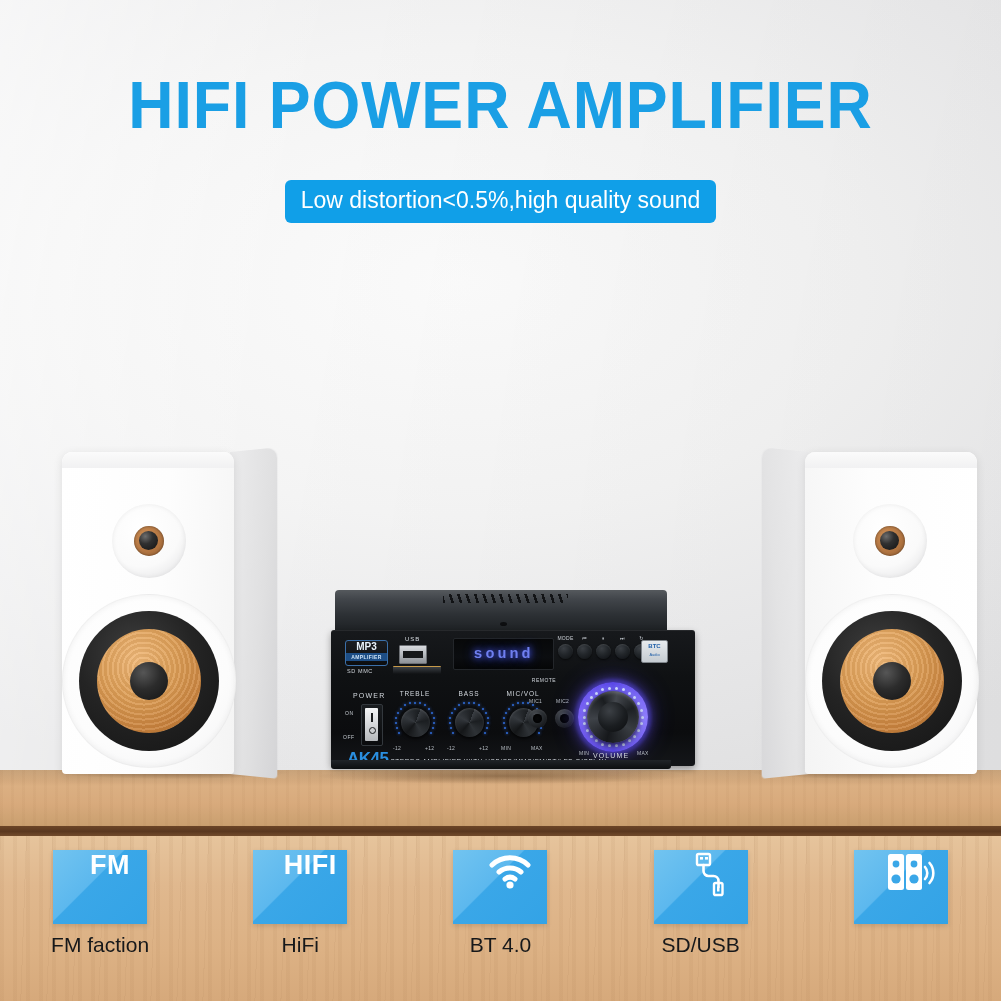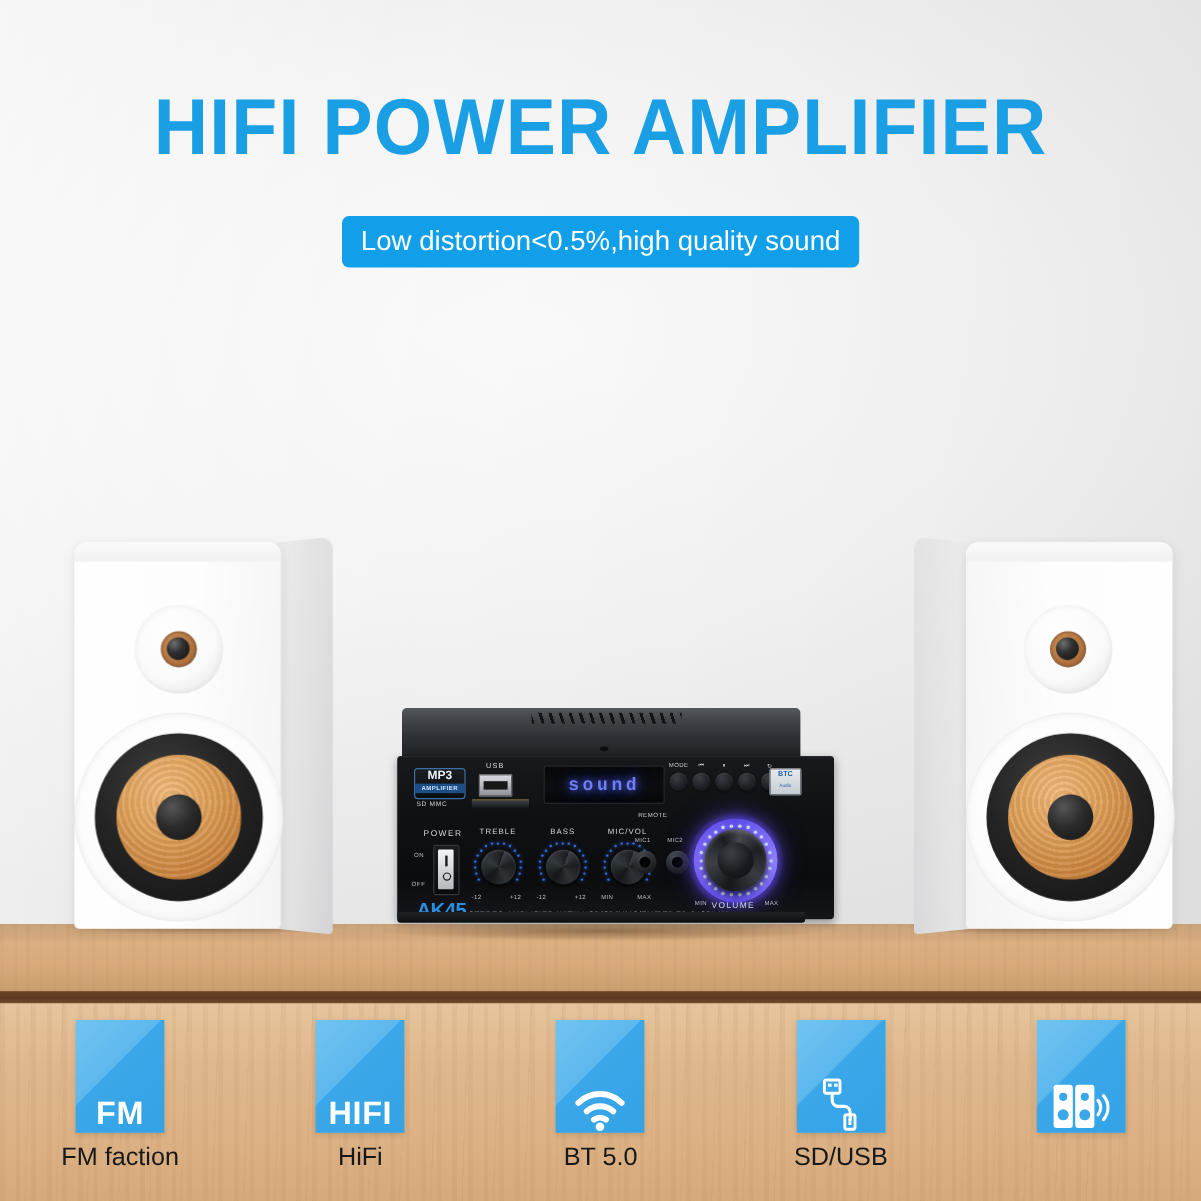--- a/index.html
+++ b/index.html
@@ -297,24 +297,25 @@
   .amp-brand .desc{color:#cfd4da;font-size:6.5px;letter-spacing:.55px;margin-left:2px;}
   .vol-lab{position:absolute;left:262px;top:122px;color:#d3d8de;font-size:7px;letter-spacing:1.1px;}
 
   
   .features{
     position:absolute;left:0;top:850px;width:1001px;height:151px;
     display:flex;justify-content:space-around;align-items:flex-start;
   }
   .feat{width:150px;display:flex;flex-direction:column;align-items:center;}
   .feat-ico{
-    width:74px;height:94px;
+    width:74px;height:74px;
     background:linear-gradient(135deg,#72c4f0 0%,#5cb8ee 42%,#3aa7e8 43%,#33a3e6 100%);
-    display:flex;align-items:flex-end;justify-content:center;
+    display:flex;align-items:flex-start;justify-content:center;
     box-shadow:0 2px 5px rgba(0,0,0,.13);
+    padding-left:20px;
   }
   .feat-ico .txt{color:#fff;font-size:27px;font-weight:bold;letter-spacing:.5px;}
   .feat-lab{
     margin-top:9px;color:#16181a;font-size:21px;text-align:center;line-height:1.12;
   }
 </style>
 </head>
 <body>
 
 <div id="stage">
@@ -570,21 +571,21 @@
       <div class="feat-ico">
         <svg width="46" height="40" viewBox="0 0 46 40" aria-hidden="true">
           <g fill="none" stroke="#ffffff" stroke-linecap="round">
             <path d="M5 15 A26 26 0 0 1 41 15" stroke-width="5"></path>
             <path d="M12 22 A17 17 0 0 1 34 22" stroke-width="5"></path>
             <path d="M18 29 A8.5 8.5 0 0 1 28 29" stroke-width="5"></path>
           </g>
           <circle cx="23" cy="35" r="3.6" fill="#ffffff"></circle>
         </svg>
       </div>
-      <div class="feat-lab">BT 5.0</div>
+      <div class="feat-lab">BT 4.0</div>
     </div>
 
     <div class="feat">
       <div class="feat-ico">
         <svg width="40" height="48" viewBox="0 0 40 48" aria-hidden="true">
           <rect x="6" y="4" width="13" height="11" rx="1.6" fill="none" stroke="#fff" stroke-width="2.4"></rect>
           <rect x="9" y="7" width="3" height="2.6" fill="#fff"></rect>
             <rect x="14" y="7" width="3" height="2.6" fill="#fff"></rect>
           <path d="M12.5 15 v6 a5 5 0 0 0 5 5 h5 a5 5 0 0 1 5 5 v6" fill="none" stroke="#fff" stroke-width="2.6" stroke-linecap="round"></path>
           <rect x="23" y="33" width="8.5" height="12" rx="1.6" fill="none" stroke="#fff" stroke-width="2.4"></rect>

